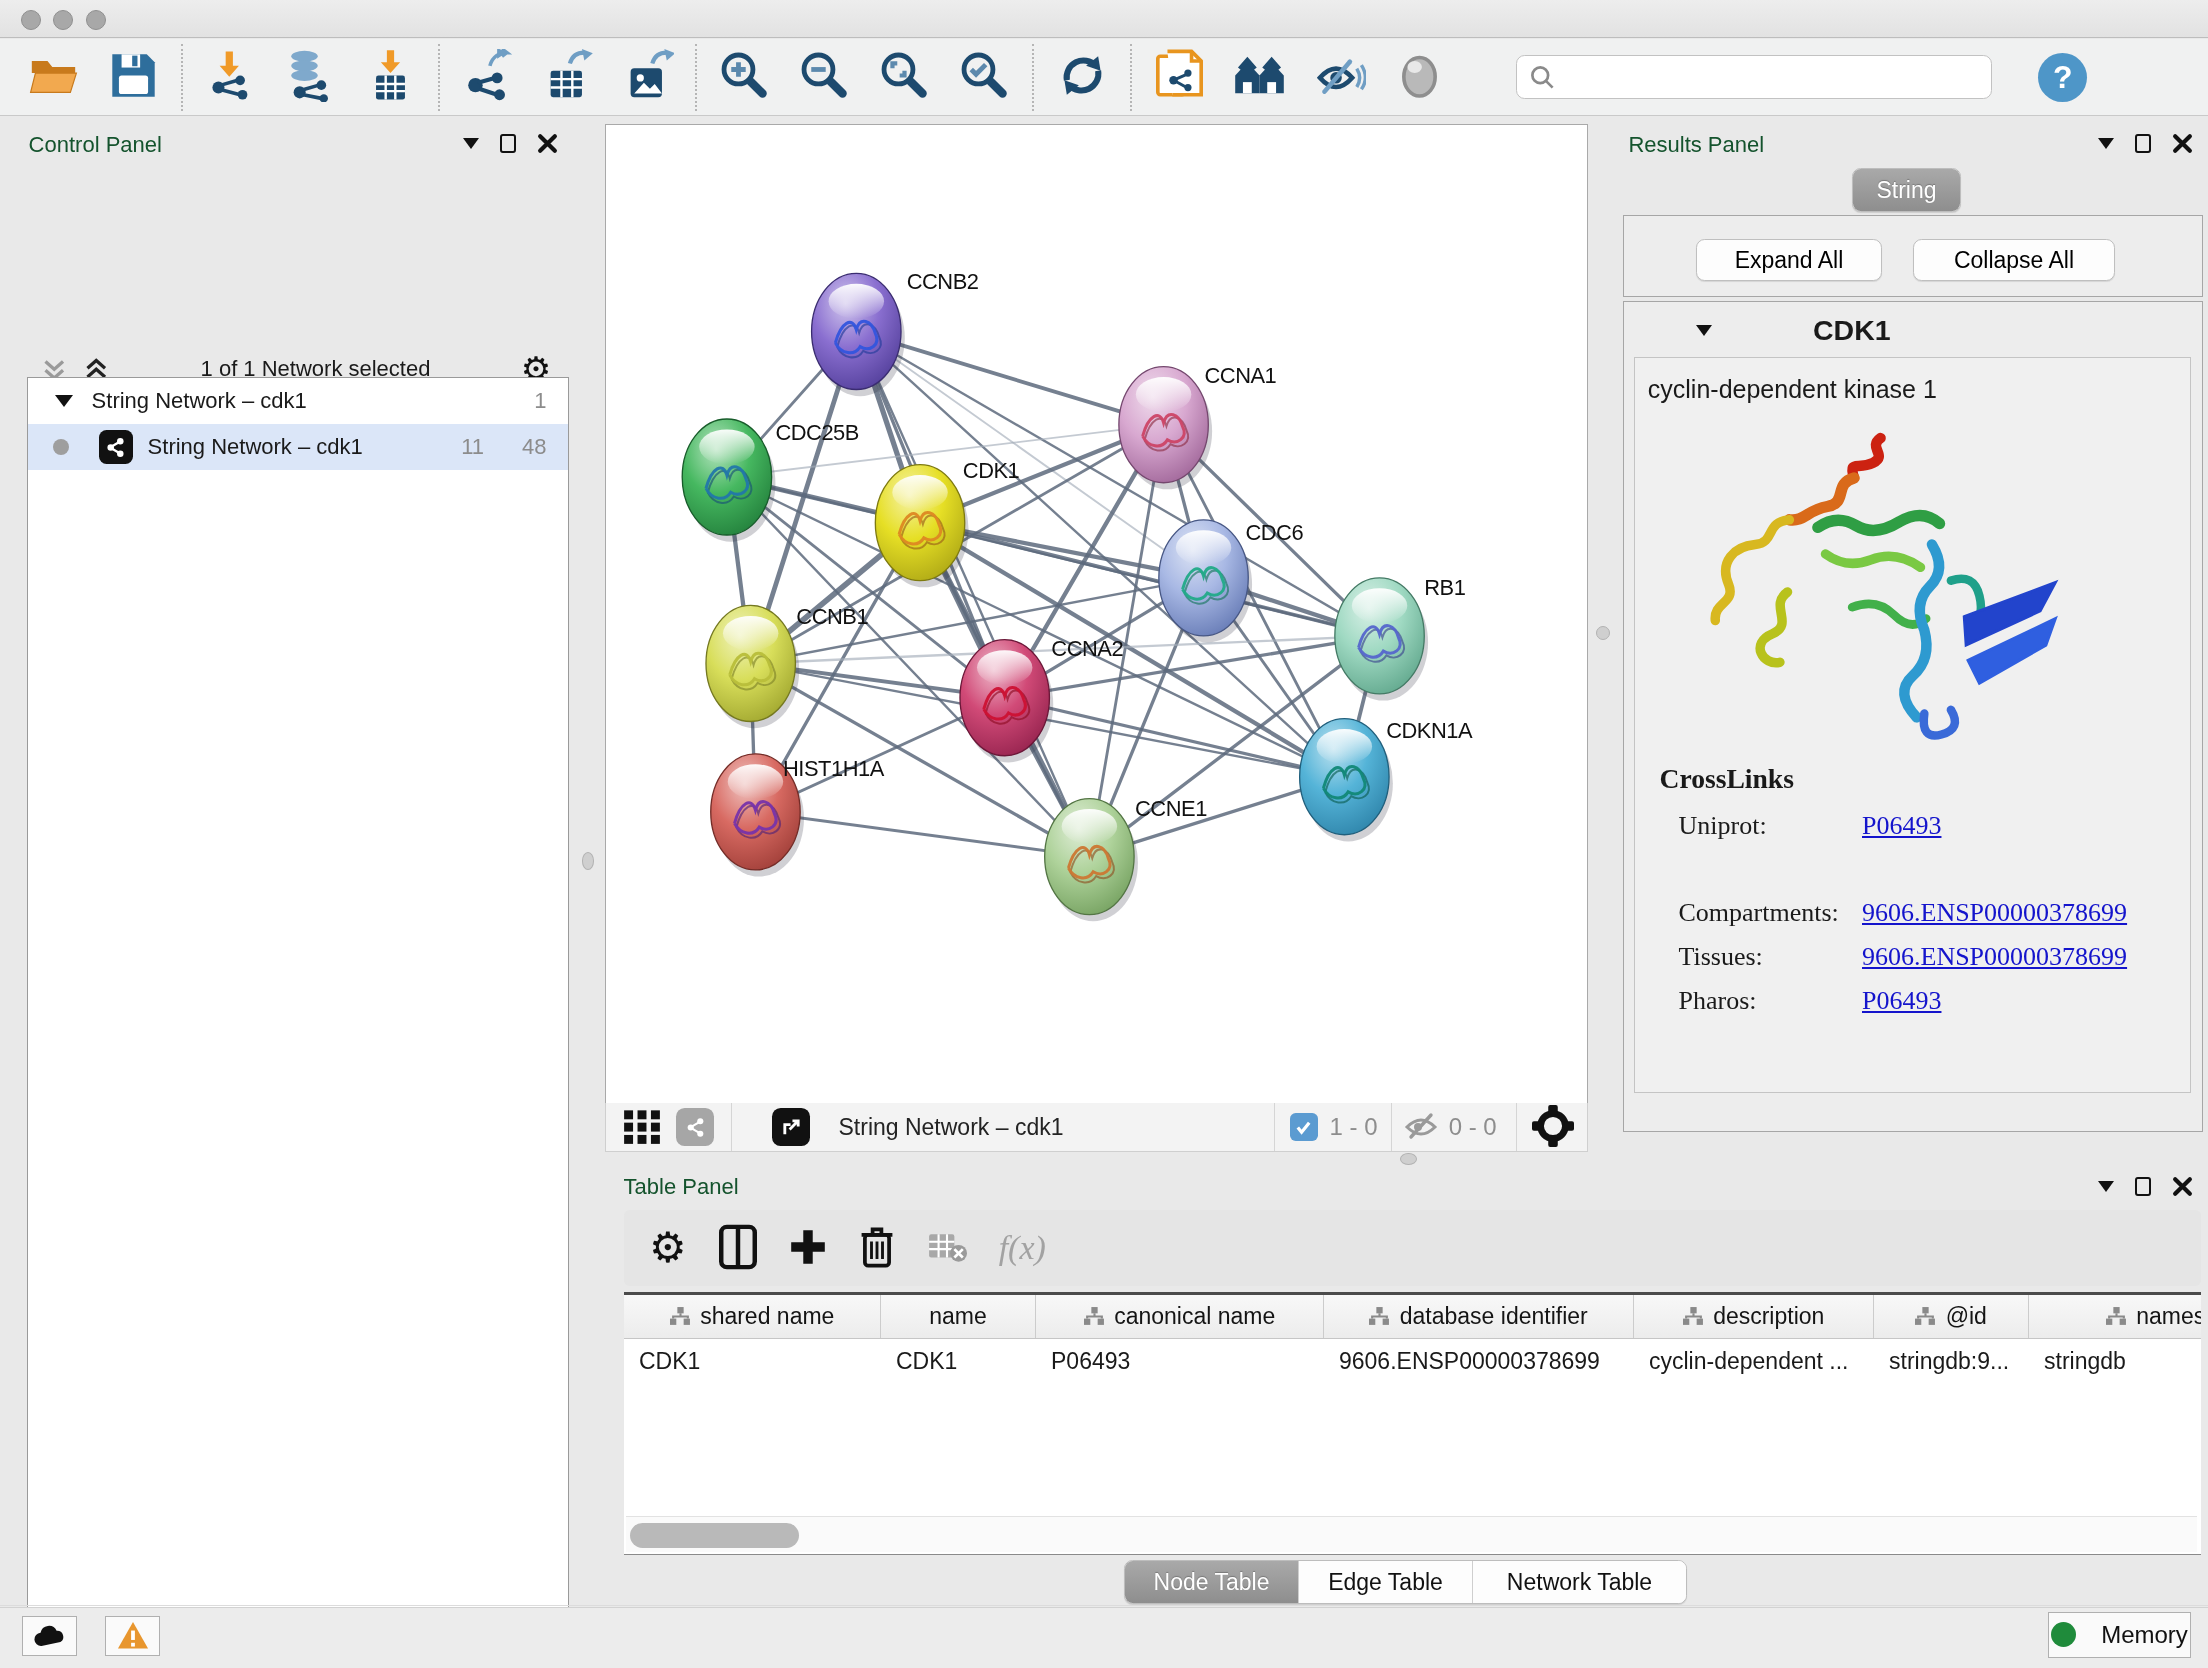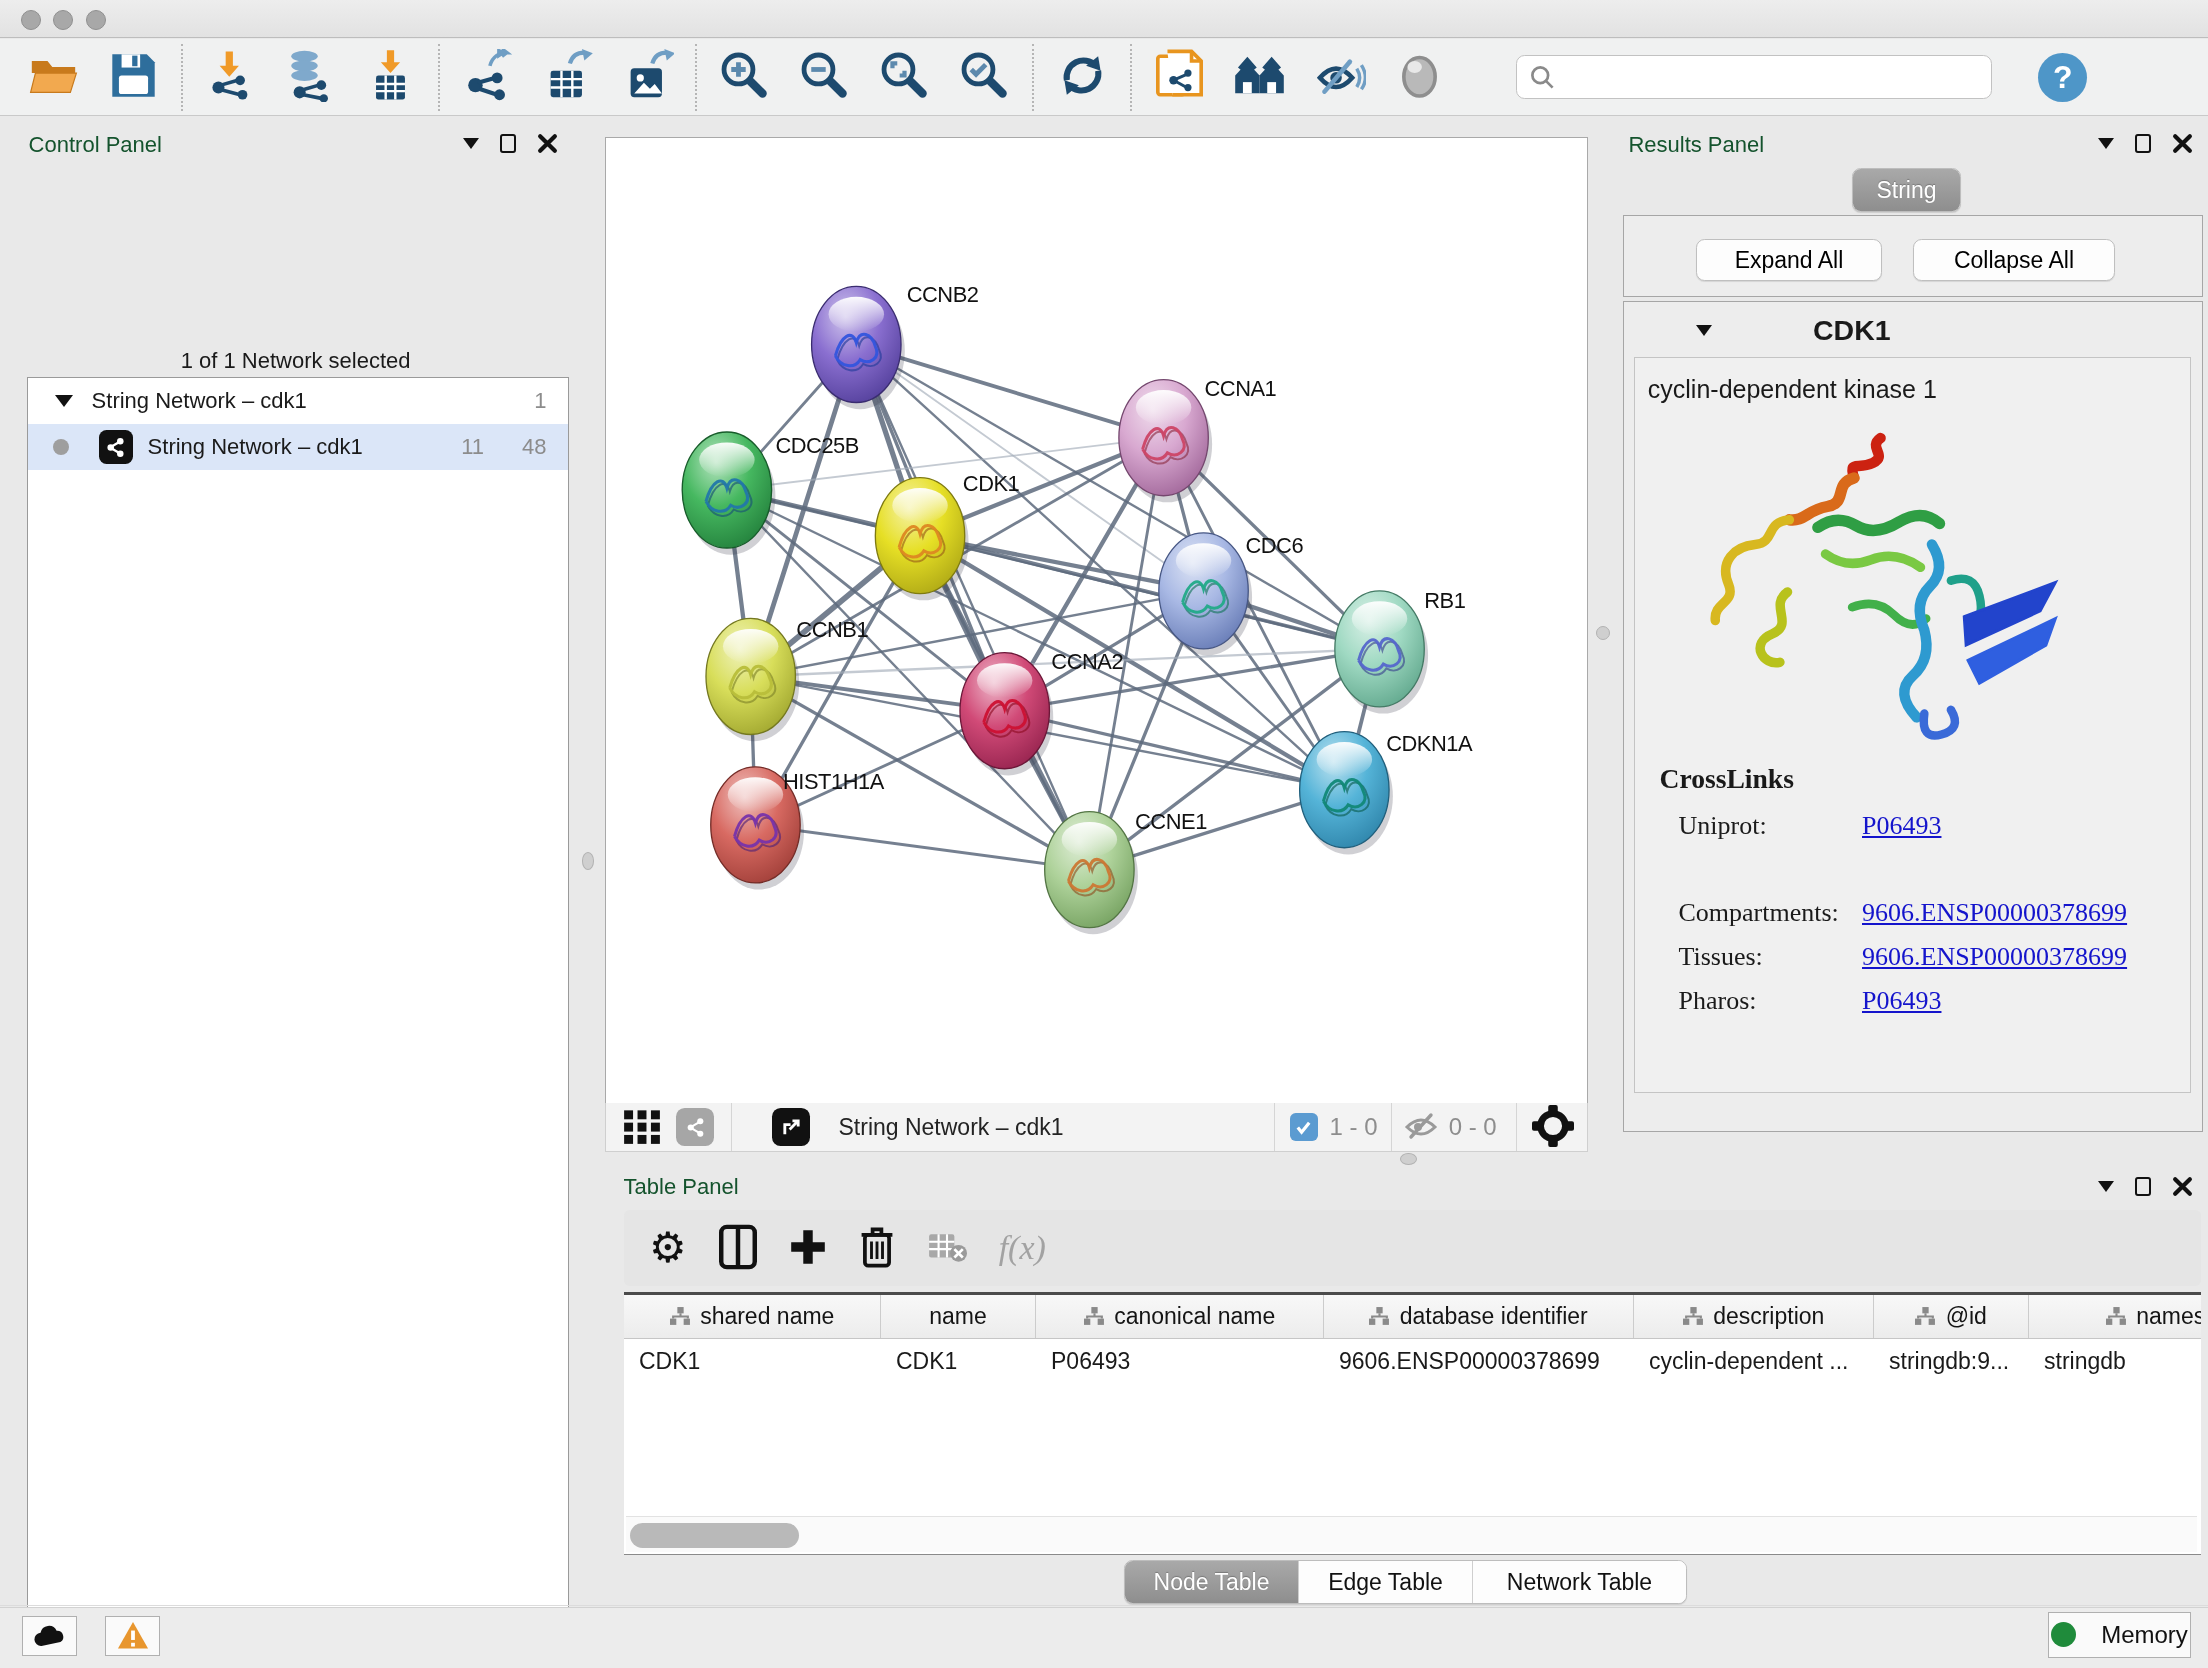--- a/index.html
+++ b/index.html
@@ -28,30 +28,30 @@
   .tri { width:0; height:0; border-left:8.6px solid transparent; border-right:8.6px solid transparent; border-top:11.4px solid #111; }
   .floatbox { width:16px; height:19px; border:2.9px solid #111; border-radius:2.9px; background:transparent; }
 
   
   .seg { display:flex; border:1px solid #bdbdbd; border-radius:8.6px; overflow:hidden; background:#fff; height:44px; box-shadow:0 1px 1px rgba(0,0,0,.12); }
   .seg .tab { font-size:23px; display:flex; align-items:center; justify-content:center; border-right:1px solid #cfcfcf; color:#111; background:#fdfdfd; }
   .seg .tab:last-child { border-right:none; }
   .seg .tab.sel { background:linear-gradient(#a9a9a9,#8e8e8e); color:#fff; text-shadow:0 -1px 1px rgba(0,0,0,.25); }
 
   
-  .cp-status { position:absolute; left:19px; top:226px; width:538px; height:42px; display:flex; align-items:center;flex-direction:column; }
+  .cp-status { position:absolute; left:19px; top:226px; width:538px; height:42px; display:flex; align-items:center; }
   .cp-list { position:absolute; left:19px; top:255px; width:542px; height:1329px; background:#fff; border:1.9px solid #9a9a9a; }
   .tree-row { position:relative; height:46px; display:flex; align-items:center; font-size:22px; }
   .tree-row.selrow { background:#dbe6f8; }
   .tree-count { color:#8c8c8c; }
   .share-sq { width:34px; height:34px; background:#111; border-radius:7.6px; display:flex; align-items:center; justify-content:center; }
   .gear { font-size:34px; line-height:34px; color:#111; font-family:"DejaVu Sans",sans-serif; }
 
   
-  .net-canvas { left:605px; top:124px; width:983px; height:980px; background:#fff; border:1px solid #a9a9a9;margin-top:13px; }
+  .net-canvas { left:605px; top:124px; width:983px; height:980px; background:#fff; border:1px solid #a9a9a9; }
   .net-nav { left:605px; top:1103px; width:983px; height:49px; background:#f3f3f3; border:1px solid #cfcfcf; border-top:none; display:flex; align-items:center; }
   .nav-sep { width:0; height:48px; border-left:1px solid #d5d5d5; }
   .nav-count { font-size:24px; color:#8d8d8d; }
   .blackbox { width:38px; height:38px; background:#111; border-radius:8.6px; display:flex; align-items:center; justify-content:center; }
   .graybox  { width:38px; height:38px; background:#a6a6a6; border-radius:8.6px; display:flex; align-items:center; justify-content:center; }
 
   .grip { position:absolute; background:#cfcfcf; border:1px solid #b2b2b2; border-radius:50%; }
 
   
   .rp-box1 { left:1623px; top:215px; width:580px; height:82px; background:#ededed; border:1.9px solid #a6a6a6; }

